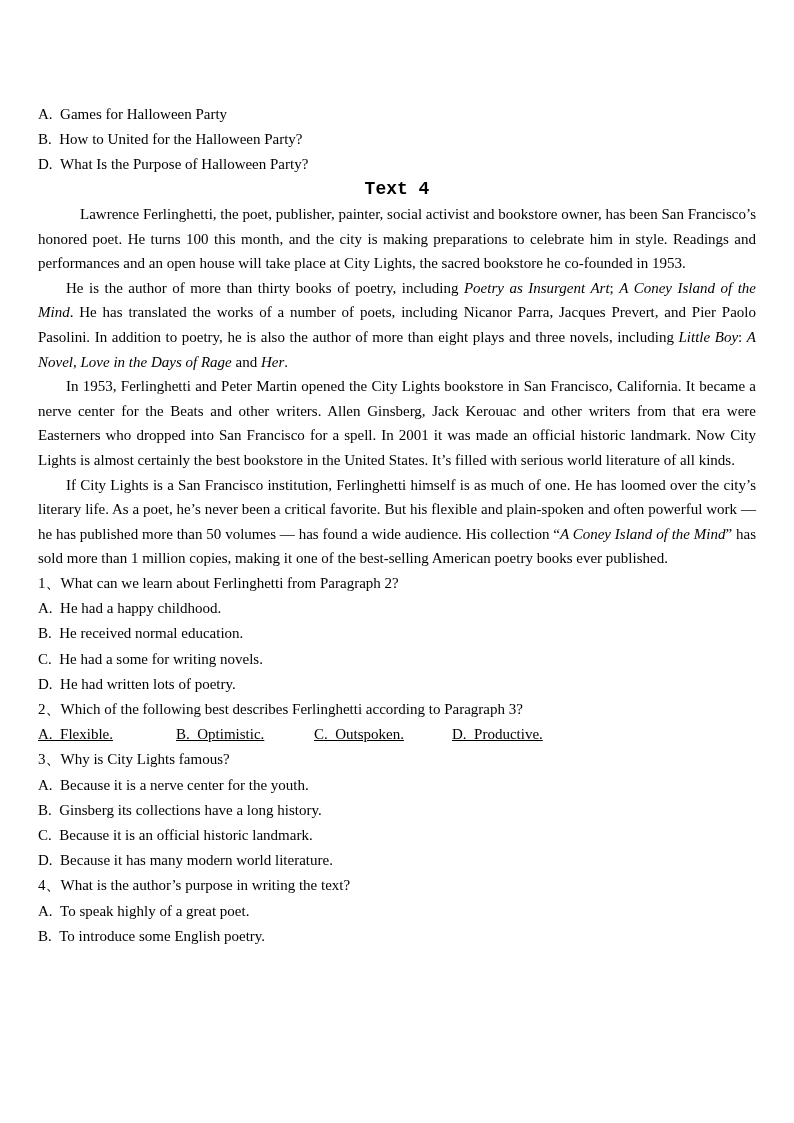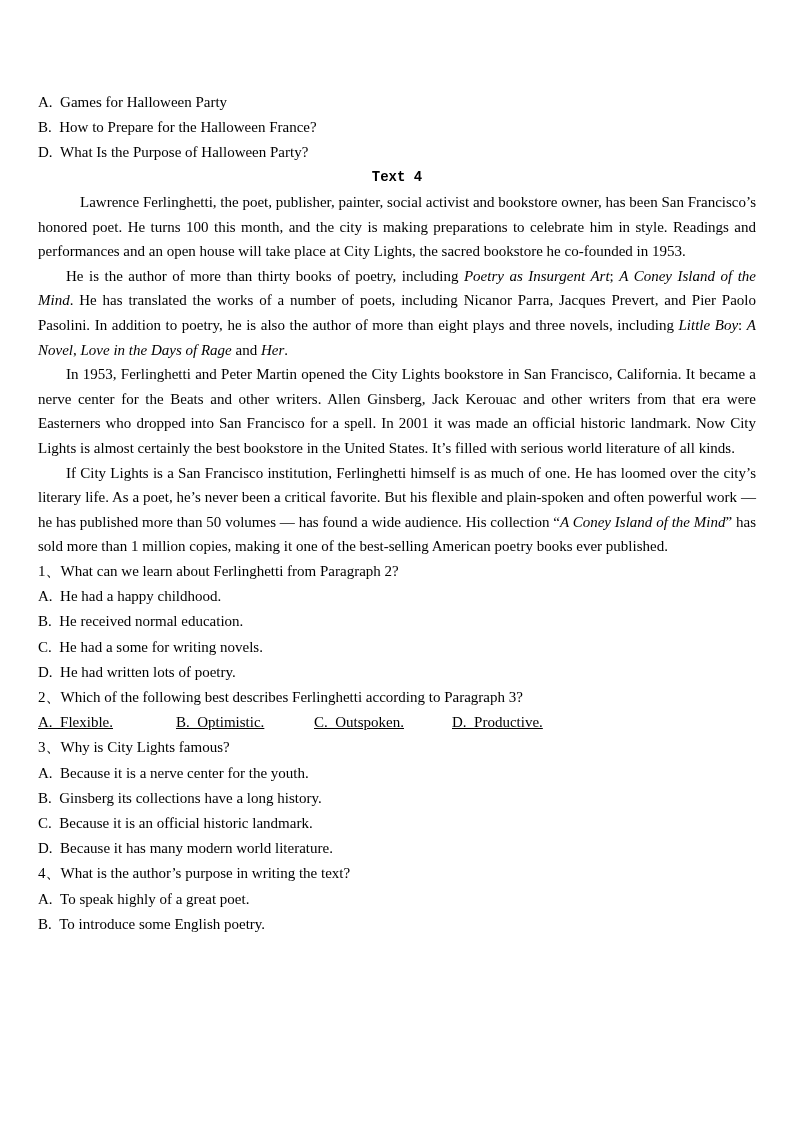--- a/index.html
+++ b/index.html
@@ -1,33 +1,33 @@
 <!DOCTYPE html>
 <html><head>
 <meta charset="utf-8">
 <style>
   * { box-sizing: border-box; }
   html, body { margin: 0; padding: 0; background: #ffffff; }
   .page {
     width: 794px;
     height: 943px;
-    margin: 0 auto;
+    margin: 12px auto;
     background: #ffffff;
     color: #000000;
     font-family: "Liberation Serif", serif;
     font-size: 15px;
     padding: 90px 38px 0 38px;
     overflow: hidden;
   }
   .line { line-height: 25px; }
   .options-block { }
   .heading {
     font-family: "Liberation Mono", monospace;
     font-weight: bold;
-    font-size: 14px;
+    font-size: 18px;
     text-align: center;
     line-height: 25px;
   }
   .passage p {
     margin: 0;
     text-align: justify;
     line-height: 24.6px;
     text-indent: 28px;
   }
   .passage p.first { text-indent: 42px; }
@@ -44,21 +44,21 @@
     margin-top: 2px;
   }
 </style>
 </head>
 <body>
 
 <div class="page">
 
   <div class="options-block">
     <div class="line">A. Games for Halloween Party</div>
-    <div class="line">B. How to Prepare for the Halloween France?</div>
+    <div class="line">B. How to United for the Halloween Party?</div>
     <div class="line">D. What Is the Purpose of Halloween Party?</div>
   </div>
 
   <div class="heading">Text 4</div>
 
   <div class="passage">
     <p class="first">Lawrence Ferlinghetti, the poet, publisher, painter, social activist and bookstore owner, has been San Francisco’s honored poet. He turns 100 this month, and the city is making preparations to celebrate him in style. Readings and performances and an open house will take place at City Lights, the sacred bookstore he co-founded in 1953.</p>
     <p>He is the author of more than thirty books of poetry, including <i>Poetry as Insurgent Art</i>; <i>A Coney Island of the Mind</i>. He has translated the works of a number of poets, including Nicanor Parra, Jacques Prevert, and Pier Paolo Pasolini. In addition to poetry, he is also the author of more than eight plays and three novels, including <i>Little Boy</i>: <i>A Novel</i>, <i>Love in the Days of Rage</i> and <i>Her</i>.</p>
     <p>In 1953, Ferlinghetti and Peter Martin opened the City Lights bookstore in San Francisco, California. It became a nerve center for the Beats and other writers. Allen Ginsberg, Jack Kerouac and other writers from that era were Easterners who dropped into San Francisco for a spell. In 2001 it was made an official historic landmark. Now City Lights is almost certainly the best bookstore in the United States. It’s filled with serious world literature of all kinds.</p>
     <p>If City Lights is a San Francisco institution, Ferlinghetti himself is as much of one. He has loomed over the city’s literary life. As a poet, he’s never been a critical favorite. But his flexible and plain-spoken and often powerful work — he has published more than 50 volumes — has found a wide audience. His collection “<i>A Coney Island of the Mind</i>” has sold more than 1 million copies, making it one of the best-selling American poetry books ever published.</p>

